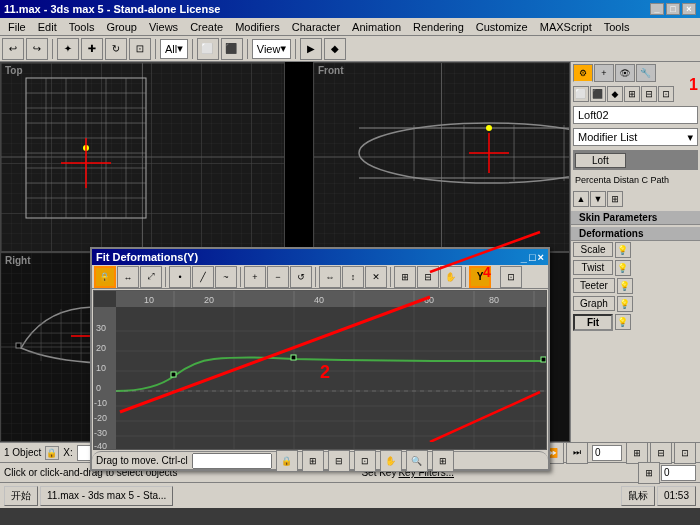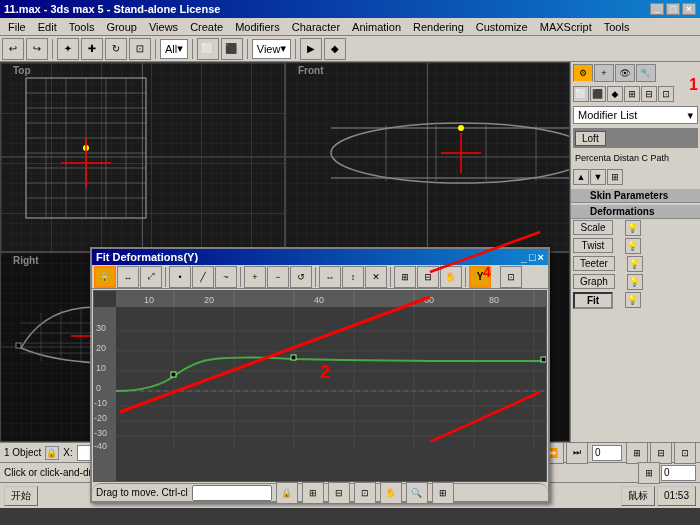--- a/index.html
+++ b/index.html
@@ -77,32 +77,32 @@
 
     .viewport {
       border: 1px solid #444;
       position: relative;
       overflow: hidden;
       background: #1a1a1a;
     }
 
     .viewport-label {
       position: absolute;
-      top: 2px; left: 12px;
+      top: 2px; left: 4px;
       color: #888;
       font-size: 10px;
       font-weight: bold;
       z-index: 2;
     }
 
     
     #vp-top { background: #1a1a1a; }
 
     
-    #vp-front { background: #1a1a1a; }
+    #vp-front { background: #1a1a1a; margin-left: 28px; }
 
     
     #vp-right { background: #111; }
 
     
     #vp-persp { background: #111; }
 
     
     #right-panel {
       width: 130px;
@@ -144,32 +144,32 @@
       padding: 1px 4px;
       font-size: 11px;
       height: 18px;
       display: flex;
       align-items: center;
       justify-content: space-between;
     }
 
     .rp-section {
       background: #b0b0b0;
-      padding: 1px 19px;
+      padding: 1px 8px;
       font-size: 10px;
       font-weight: bold;
       border-bottom: 1px solid #888;
       margin-top: 2px;
     }
 
     .rp-row {
       display: flex;
       align-items: center;
       padding: 1px 2px;
-      gap: 12px;
+      gap: 2px;
     }
 
     .rp-btn {
       background: #d4d0c8;
       border: 1px solid #808080;
       padding: 1px 6px;
       font-size: 10px;
       cursor: pointer;
       min-width: 40px;
       text-align: center;
@@ -209,21 +209,21 @@
       height: 24px;
       display: flex;
       align-items: center;
       padding: 1px 2px;
       border-bottom: 1px solid #808080;
       gap: 1px;
     }
 
     #fit-dialog-canvas {
       background: #737373;
-      height: 192px;
+      height: 160px;
       position: relative;
       border: 1px solid #555;
       margin: 1px;
       overflow: hidden;
     }
 
     #fit-dialog-status {
       height: 18px;
       background: #d4d0c8;
       display: flex;
@@ -613,28 +613,31 @@
       <div style="display:flex;gap:1px;padding:2px;">
         <div class="rp-icon-btn">⬜</div>
         <div class="rp-icon-btn">⬛</div>
         <div class="rp-icon-btn">◆</div>
         <div class="rp-icon-btn">⊞</div>
         <div class="rp-icon-btn">⊟</div>
         <div class="rp-icon-btn">⊡</div>
       </div>
     </div>
 
+    <div class="rp-field">
+      <span>Loft02</span>
+    </div>
 
     <div class="rp-dropdown">
       <span>Modifier List</span>
       <span>▾</span>
     </div>
 
     <div style="background:#808080;margin:2px;padding:2px;height:20px;display:flex;align-items:center;">
-      <div style="background:#d4d0c8;padding:1px 6px;font-size:10px;border:1px solid #555;">
+      <div style="background:#d4d0c8;padding:1px 16px;font-size:10px;border:1px solid #555;">
         <span>Loft</span>
       </div>
     </div>
 
     <div style="padding:2px 4px;font-size:9px;line-height:1.4;">
       <span>Percenta   Distan C Path</span>
     </div>
 
     <div style="display:flex;gap:1px;padding:2px;">
       <div class="rp-icon-btn">▲</div>
@@ -714,20 +717,23 @@
   <div style="display:flex;align-items:center;gap:1px;">
     <div class="tb-btn" style="font-size:9px;">⊞</div>
     <input type="text" class="status-input" style="width: 35px;" value="0">
   </div>
 </div>
 
 <div id="taskbar">
   <div class="taskbar-btn">
     <span>开始</span>
   </div>
+  <div class="taskbar-btn">
+    <span>11.max - 3ds max 5 - Sta...</span>
+  </div>
   <div style="flex:1;"></div>
   <div class="taskbar-btn">
     <span>鼠标</span>
   </div>
   <div class="taskbar-btn">
     <span>01:53</span>
   </div>
 </div>
 
 </body></html>

